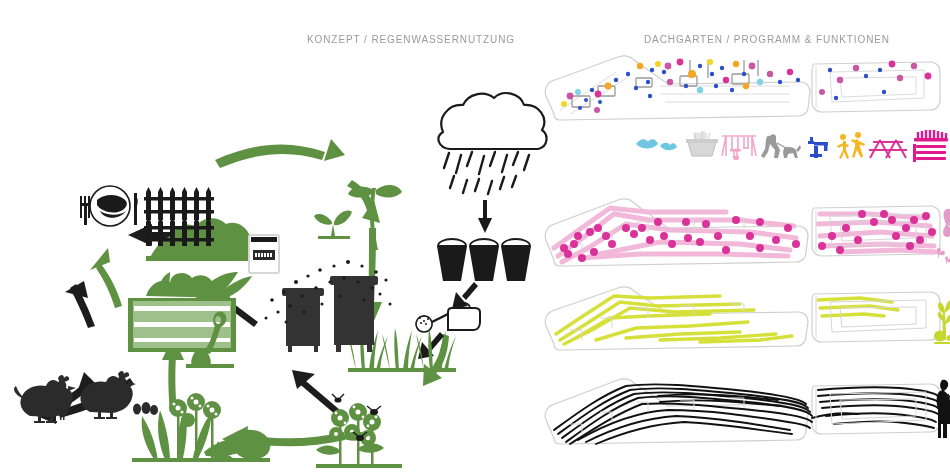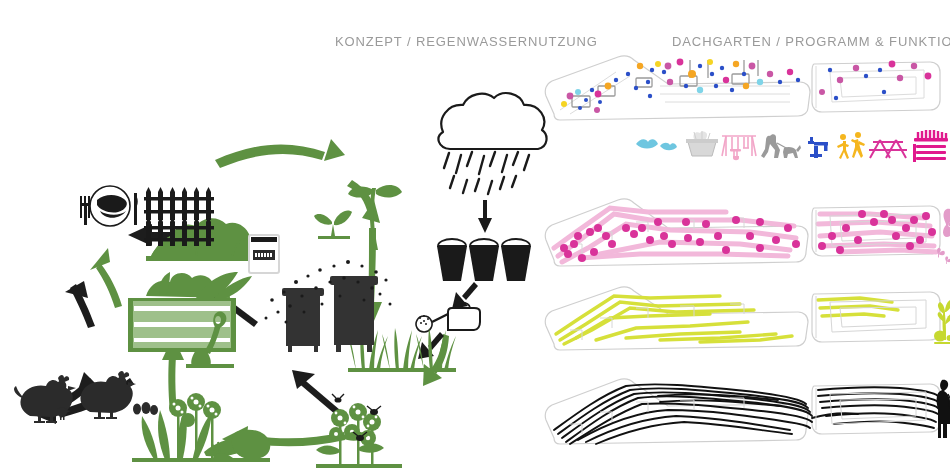--- a/index.html
+++ b/index.html
@@ -2,26 +2,25 @@
 <html><head>
 <meta charset="utf-8">
 <style>
   html,body{margin:0;padding:0;background:#ffffff;}
   body{width:950px;height:476px;overflow:hidden;font-family:"Liberation Sans",sans-serif;position:relative;}
   .page{position:relative;width:950px;height:476px;background:#fff;}
 
   .panel-title{
     position:absolute;
     font-family:"Liberation Sans",sans-serif;
-    font-size:13px;
+    font-size:10px;
     letter-spacing:0.9px;
     color:#9a9a9a;
     font-weight:400;
     white-space:nowrap;
-    margin-left:28px;
   }
   #title-left{left:307px;top:34px;}
   #title-right{left:644px;top:34px;}
 
   .panel{position:absolute;}
   #panel-left{left:0;top:60px;width:540px;height:416px;}
   #panel-right{left:540px;top:52px;width:410px;height:424px;}
 
   .svgwrap{position:absolute;left:0;top:0;width:100%;height:100%;}
   svg{display:block;overflow:visible;}

